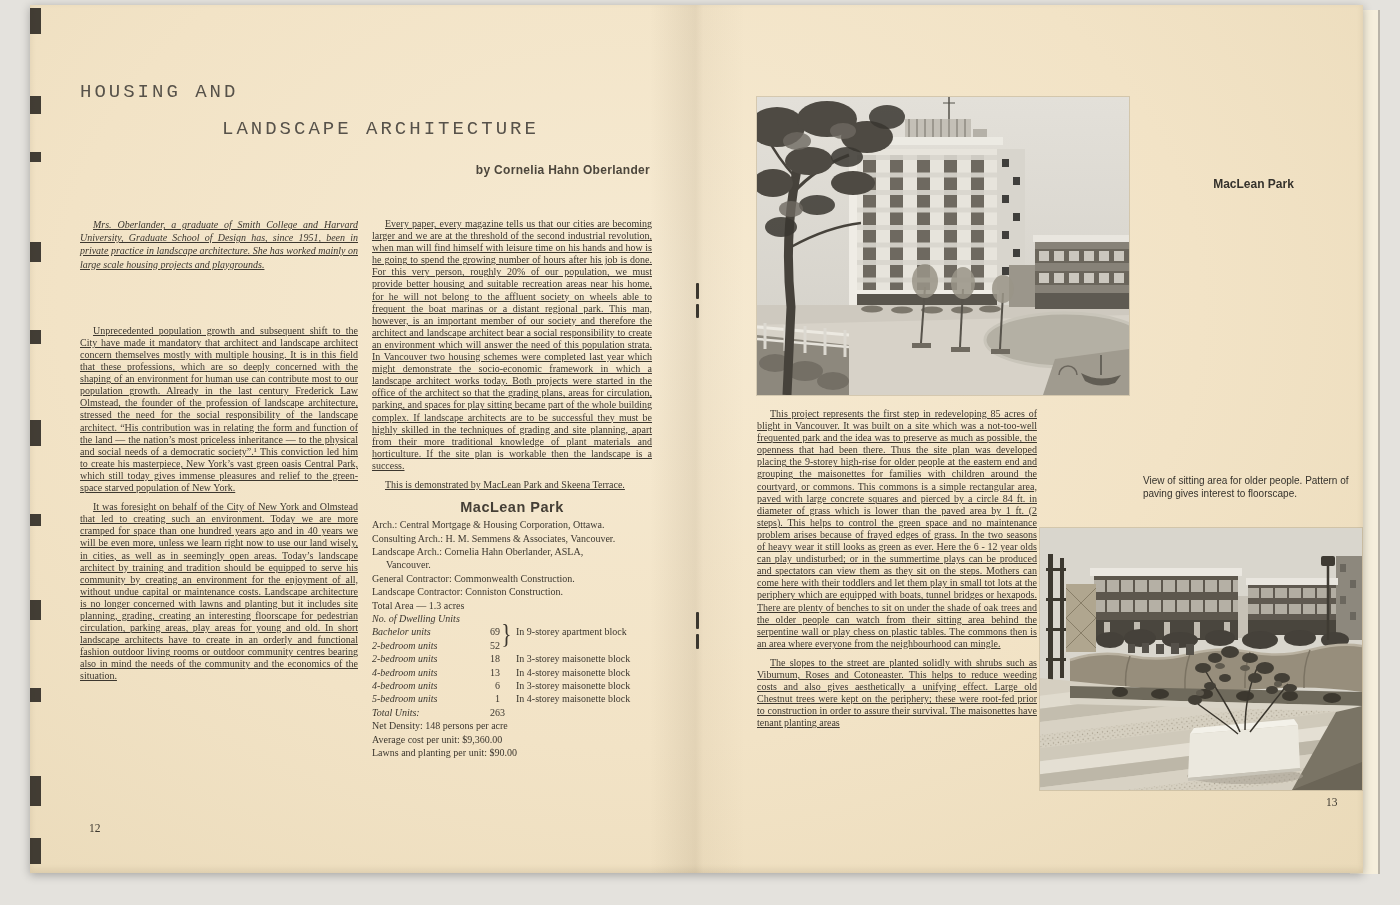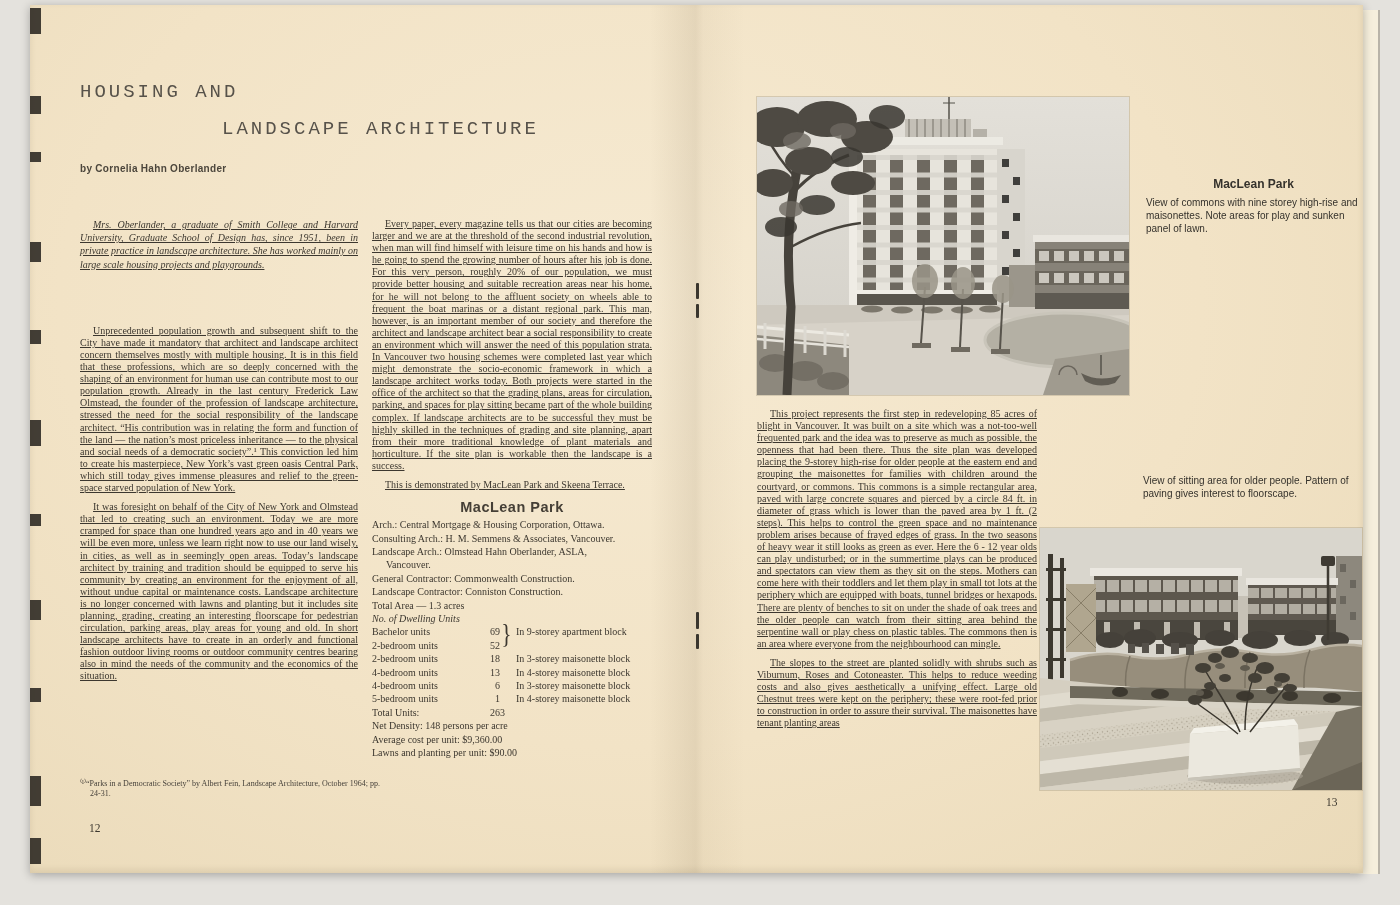--- a/index.html
+++ b/index.html
@@ -19,39 +19,39 @@
   .bind b{position:absolute;left:0;width:11px;background:#23201b;opacity:.85;display:block;}
   
   .staple{position:absolute;left:666px;width:3px;}
   .staple i{display:block;width:3px;background:#3a362e;border-radius:1px;}
   .staple i+i{margin-top:5px;}
   
   .t1,.t2{position:absolute;font-family:Liberation Mono, monospace;font-weight:300;
       font-size:19px;letter-spacing:3px;color:#57524a;}
   .t1{left:50px;top:76px;}
   .t2{left:192px;top:113px;}
-  .byline{position:absolute;left:50px;top:158px;width:570px;text-align:left;
-      font-family:"Liberation Sans",sans-serif;font-weight:bold;font-size:10px;
+  .byline{position:absolute;left:50px;top:158px;width:570px;text-align:right;
+      font-family:"Liberation Sans",sans-serif;font-weight:bold;font-size:12px;
       letter-spacing:.3px;color:#4c463c;}
   .col{position:absolute;width:280px;color:#3c372f;font-size:10px;line-height:12.1px;}
   .col p{margin:0;text-align:justify;text-indent:13px;text-decoration:underline;}
   .col p.sp{margin-top:7px;}
   #col1{left:50px;top:213px;width:278px;}
   #col2{left:342px;top:213px;}
   #rcol{left:727px;top:403px;}
   .intro{font-style:italic;line-height:13.2px;}
   #col1 .body1{margin-top:54px;}
   .mphead{font-family:"Liberation Sans",sans-serif;font-weight:bold;font-size:14.5px;
       letter-spacing:.5px;text-align:center;color:#453f36;margin:10px 0 5px 0;}
   .cred{line-height:13.4px;}
   .cred.ind{padding-left:14px;}
   .ital{font-style:italic;line-height:13.4px;}
   .units{position:relative;}
   .u-row{display:flex;line-height:13.4px;}
-  .u-label{width:100px;}
+  .u-label{width:100px;font-style:italic;}
   .u-count{width:28px;text-align:right;}
   .u-note{margin-left:16px;}
   .u-row.total .u-count{text-align:left;margin-left:18px;width:auto;}
   .u-brace{position:absolute;left:128px;top:-4px;font-size:27px;line-height:27px;
       color:#3c372f;transform:scaleX(.8);}
   .foot{position:absolute;left:50px;top:774px;width:292px;font-size:8px;line-height:9.8px;
       color:#46413a;padding-left:10px;text-indent:-10px;}
   .pnum{position:absolute;font-size:11.5px;color:#3c372f;}
   #p12{left:59px;top:799px;margin-top:18px;}
   #p13{left:1296px;top:791px;}
@@ -100,30 +100,29 @@
     <div class="t1">HOUSING AND</div>
     <div class="t2">LANDSCAPE ARCHITECTURE</div>
     <div class="byline">by Cornelia Hahn Oberlander</div>
 
     <div class="col" id="col1">
       <p class="intro">Mrs. Oberlander, a graduate of Smith College and Harvard University, Graduate School of Design has, since 1951, been in private practice in landscape architecture. She has worked mainly on large scale housing projects and playgrounds.</p>
       <p class="body1">Unprecedented population growth and subsequent shift to the City have made it mandatory that architect and landscape architect concern themselves mostly with multiple housing. It is in this field that these professions, which are so deeply concerned with the shaping of an environment for human use can contribute most to our population growth. Already in the last century Frederick Law Olmstead, the founder of the profession of landscape architecture, stressed the need for the social responsibility of the landscape architect. “His contribution was in relating the form and function of the land — the nation’s most priceless inheritance — to the physical and social needs of a democratic society”.¹ This conviction led him to create his masterpiece, New York’s vast green oasis Central Park, which still today gives immense pleasures and relief to the green-space starved population of New York.</p>
       <p class="sp">It was foresight on behalf of the City of New York and Olmstead that led to creating such an environment. Today we are more cramped for space than one hundred years ago and in 40 years we will be even more, unless we learn right now to use our land wisely, in cities, as well as in seemingly open areas. Today’s landscape architect by training and tradition should be equipped to serve his community by creating an environment for the enjoyment of all, without undue capital or maintenance costs. Landscape architecture is no longer concerned with lawns and planting but it includes site planning, grading, creating an interesting floorscape for pedestrian circulation, parking areas, play areas for young and old. In short landscape architects have to create in an orderly and functional fashion outdoor living rooms or outdoor community centres bearing also in mind the needs of the community and the economics of the situation.</p>
     </div>
 
-    <div class="foot">⁽¹⁾“Parks in a Democratic Society” by Albert Fein, Landscape Architecture, October 1964; pp. 24-31.</div>
     <div class="pnum" id="p12">12</div>
 
     <div class="col" id="col2">
       <p>Every paper, every magazine tells us that our cities are becoming larger and we are at the threshold of the second industrial revolution, when man will find himself with leisure time on his hands and how is he going to spend the growing number of hours after his job is done. For this very person, roughly 20% of our population, we must provide better housing and suitable recreation areas near his home, for he will not belong to the affluent society on wheels able to frequent the boat marinas or a distant regional park. This man, however, is an important member of our society and therefore the architect and landscape architect bear a social responsibility to create an environment which will answer the need of this population strata. In Vancouver two housing schemes were completed last year which might demonstrate the socio-economic framework in which a landscape architect works today. Both projects were started in the office of the architect so that the grading plans, areas for circulation, parking, and spaces for play sitting became part of the whole building complex. If landscape architects are to be successful they must be highly skilled in the techniques of grading and site planning, apart from their more traditional knowledge of plant materials and horticulture. If the site plan is workable then the landscape is a success.</p>
       <p class="sp">This is demonstrated by MacLean Park and Skeena Terrace.</p>
       <div class="mphead">MacLean Park</div>
       <div class="cred">Arch.: Central Mortgage &amp; Housing Corporation, Ottawa.</div>
       <div class="cred">Consulting Arch.: H. M. Semmens &amp; Associates, Vancouver.</div>
-      <div class="cred">Landscape Arch.: Olmstead Hahn Oberlander, ASLA,</div>
+      <div class="cred">Landscape Arch.: Cornelia Hahn Oberlander, ASLA,</div>
       <div class="cred ind">Vancouver.</div>
       <div class="cred">General Contractor: Commonwealth Construction.</div>
       <div class="cred">Landscape Contractor: Conniston Construction.</div>
       <div class="cred">Total Area — 1.3 acres</div>
       <div class="ital">No. of Dwelling Units</div>
 
       <div class="units">
         <div class="u-brace">}</div>
         <div class="u-row">
           <span class="u-label">Bachelor units</span>
@@ -317,21 +316,20 @@
         <g fill="#6e6961" opacity="0.8">
           <ellipse cx="40" cy="44" rx="14" ry="9"></ellipse>
             <ellipse cx="86" cy="34" rx="13" ry="8"></ellipse>
           <ellipse cx="34" cy="112" rx="12" ry="8"></ellipse>
         </g>
       </svg>
     </div>
 
     <div class="cap" id="cap1">
       <div class="capt">MacLean Park</div>
-      <div>View of commons with nine storey high-rise and maisonettes. Note areas for play and sunken panel of lawn.</div>
     </div>
 
     <div class="col" id="rcol">
       <p>This project represents the first step in redeveloping 85 acres of blight in Vancouver. It was built on a site which was a not-too-well frequented park and the idea was to preserve as much as possible, the openness that had been there. Thus the site plan was developed placing the 9-storey high-rise for older people at the eastern end and grouping the maisonettes for families with children around the courtyard, or commons. This commons is a simple rectangular area, paved with large concrete squares and pierced by a circle 84 ft. in diameter of grass which is lower than the paved area by 1 ft. (2 steps). This helps to control the green space and no maintenance problem arises because of frayed edges of grass. In the two seasons of heavy wear it still looks as green as ever. Here the 6 - 12 year olds can play undisturbed; or in the summertime plays can be produced and spectators can view them as they sit on the steps. Mothers can come here with their toddlers and let them play in small tot lots at the periphery which are equipped with boats, tunnel bridges or hexapods. There are plenty of benches to sit on under the shade of oak trees and the older people can watch from their sitting area behind the serpentine wall or play chess on plastic tables. The commons then is an area where everyone from the neighbourhood can mingle.</p>
       <p class="sp">The slopes to the street are planted solidly with shrubs such as Viburnum, Roses and Cotoneaster. This helps to reduce weeding costs and also gives aesthetically a unifying effect. Large old Chestnut trees were kept on the periphery; these were root-fed prior to construction in order to assure their survival. The maisonettes have tenant planting areas</p>
     </div>
 
     <div class="cap" id="cap2">
       <div>View of sitting area for older people. Pattern of paving gives interest to floorscape.</div>
     </div>

